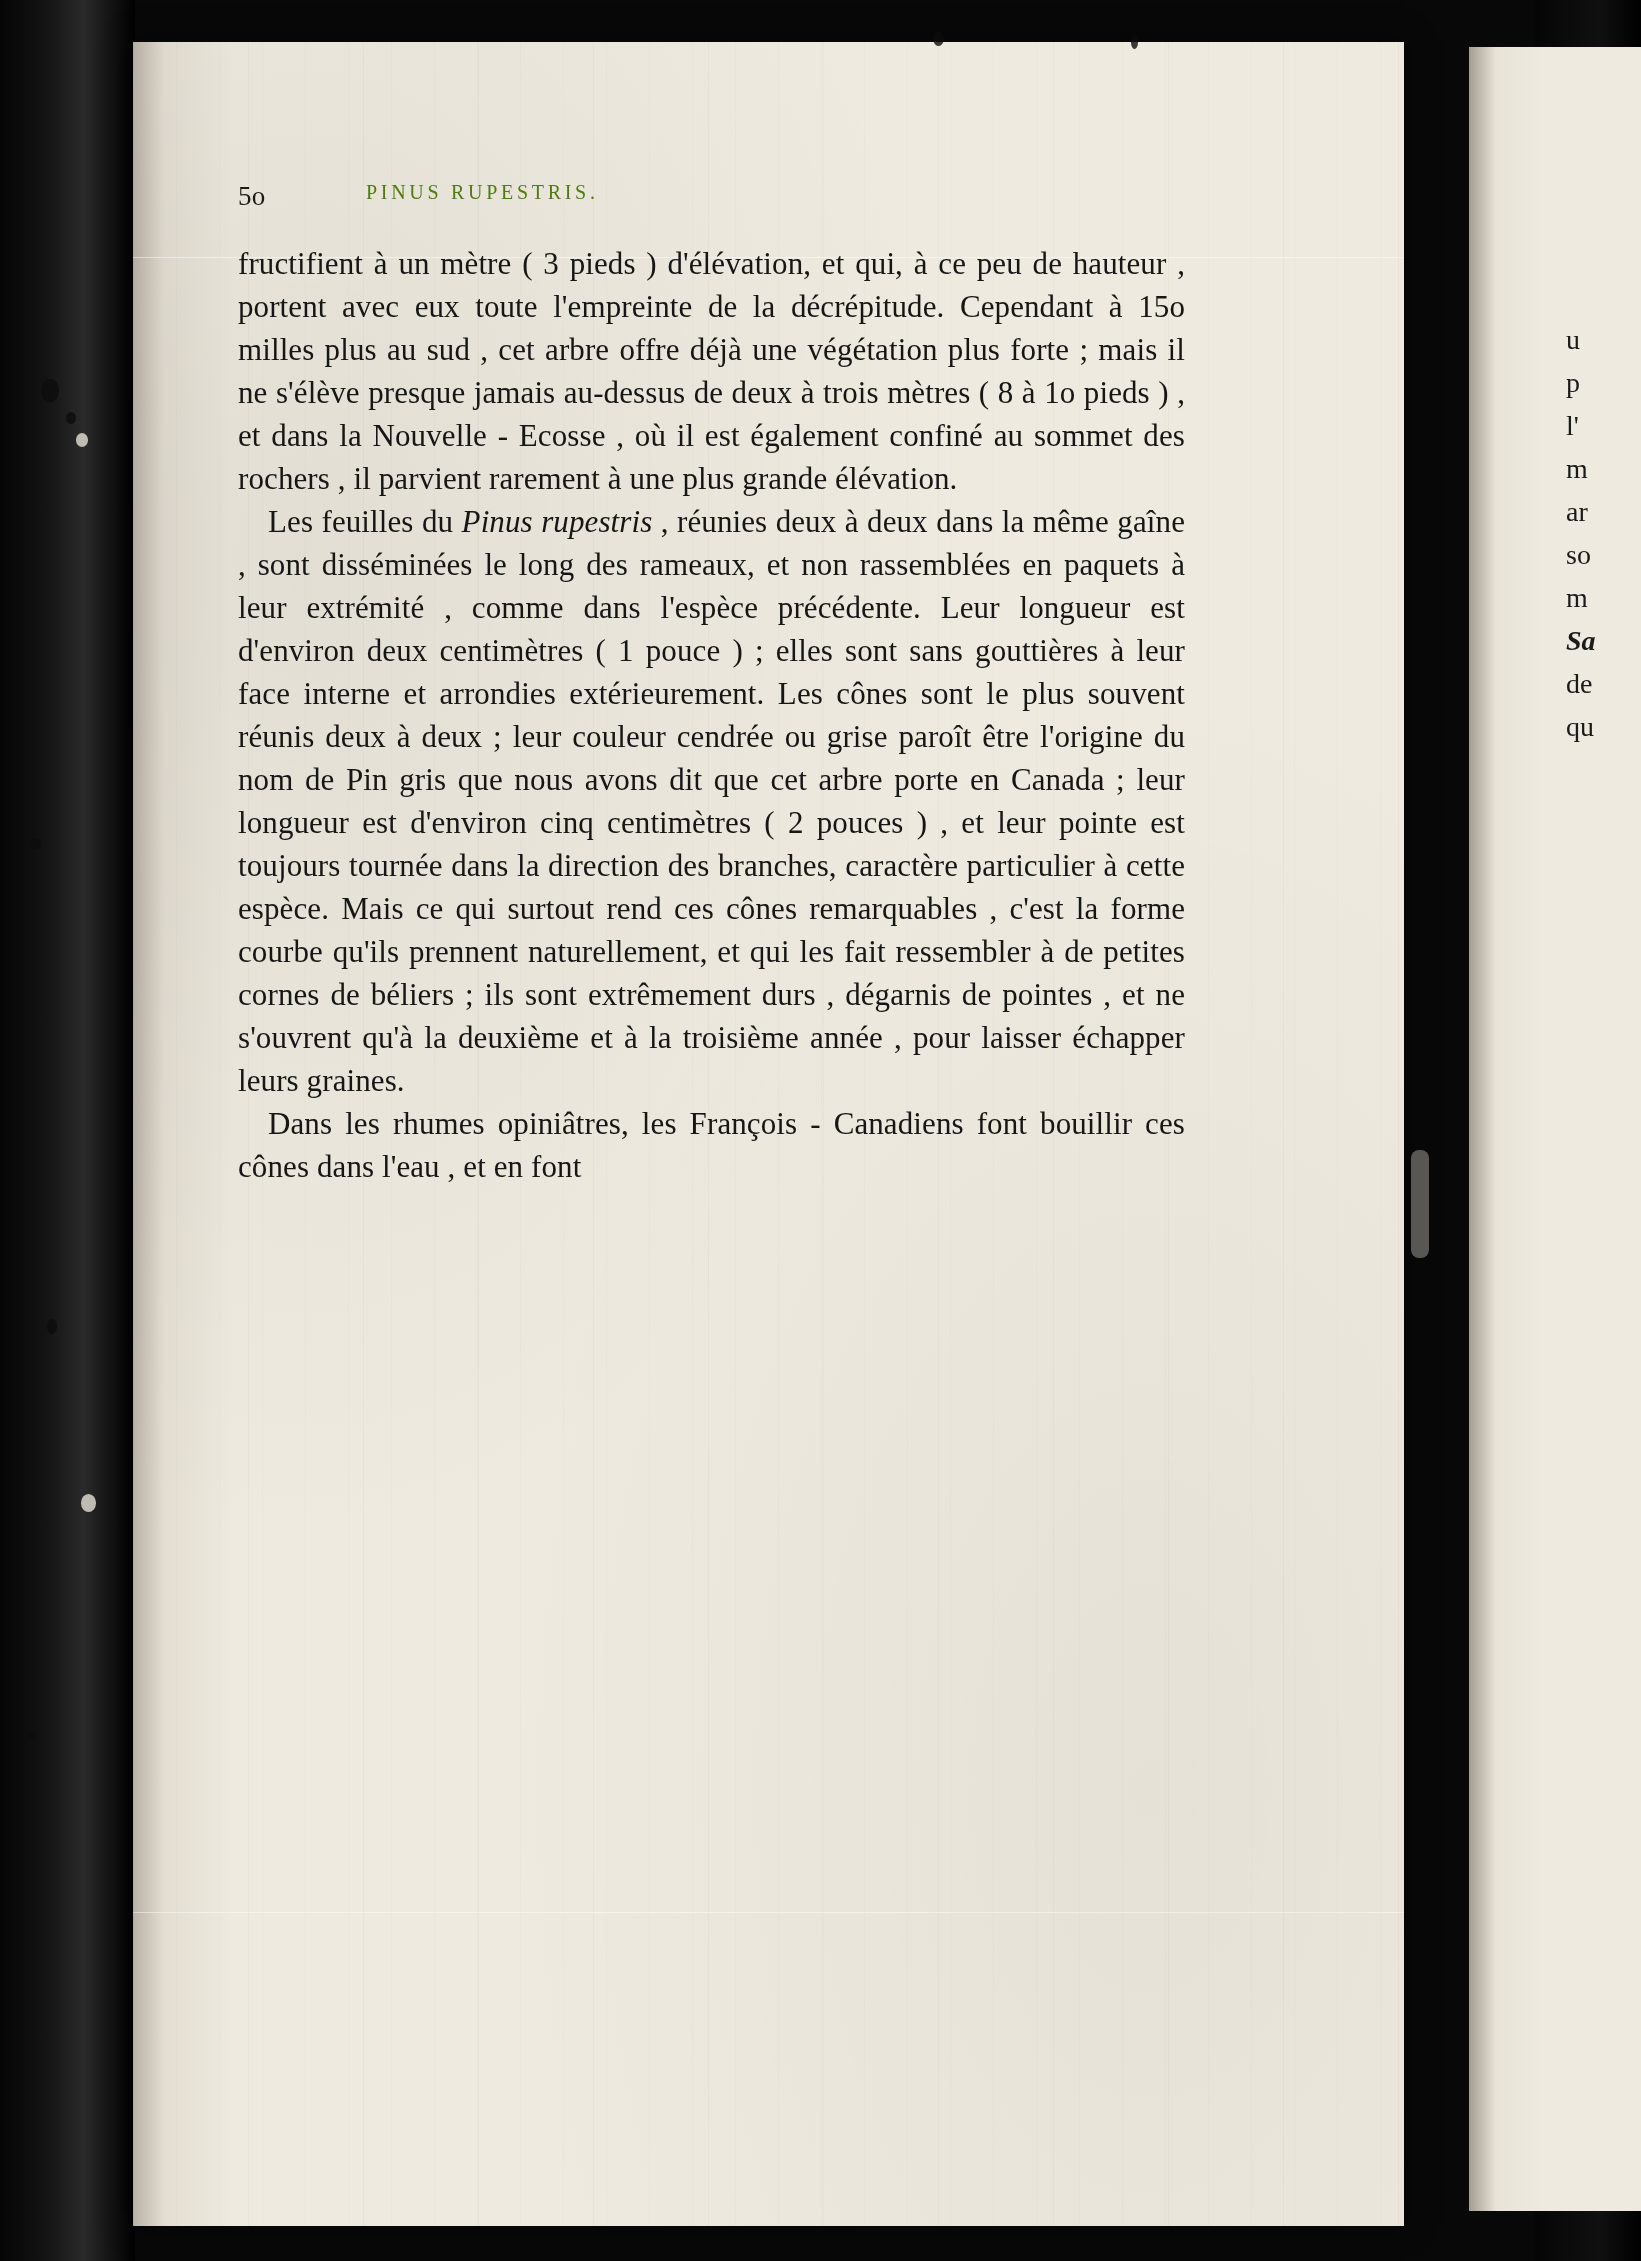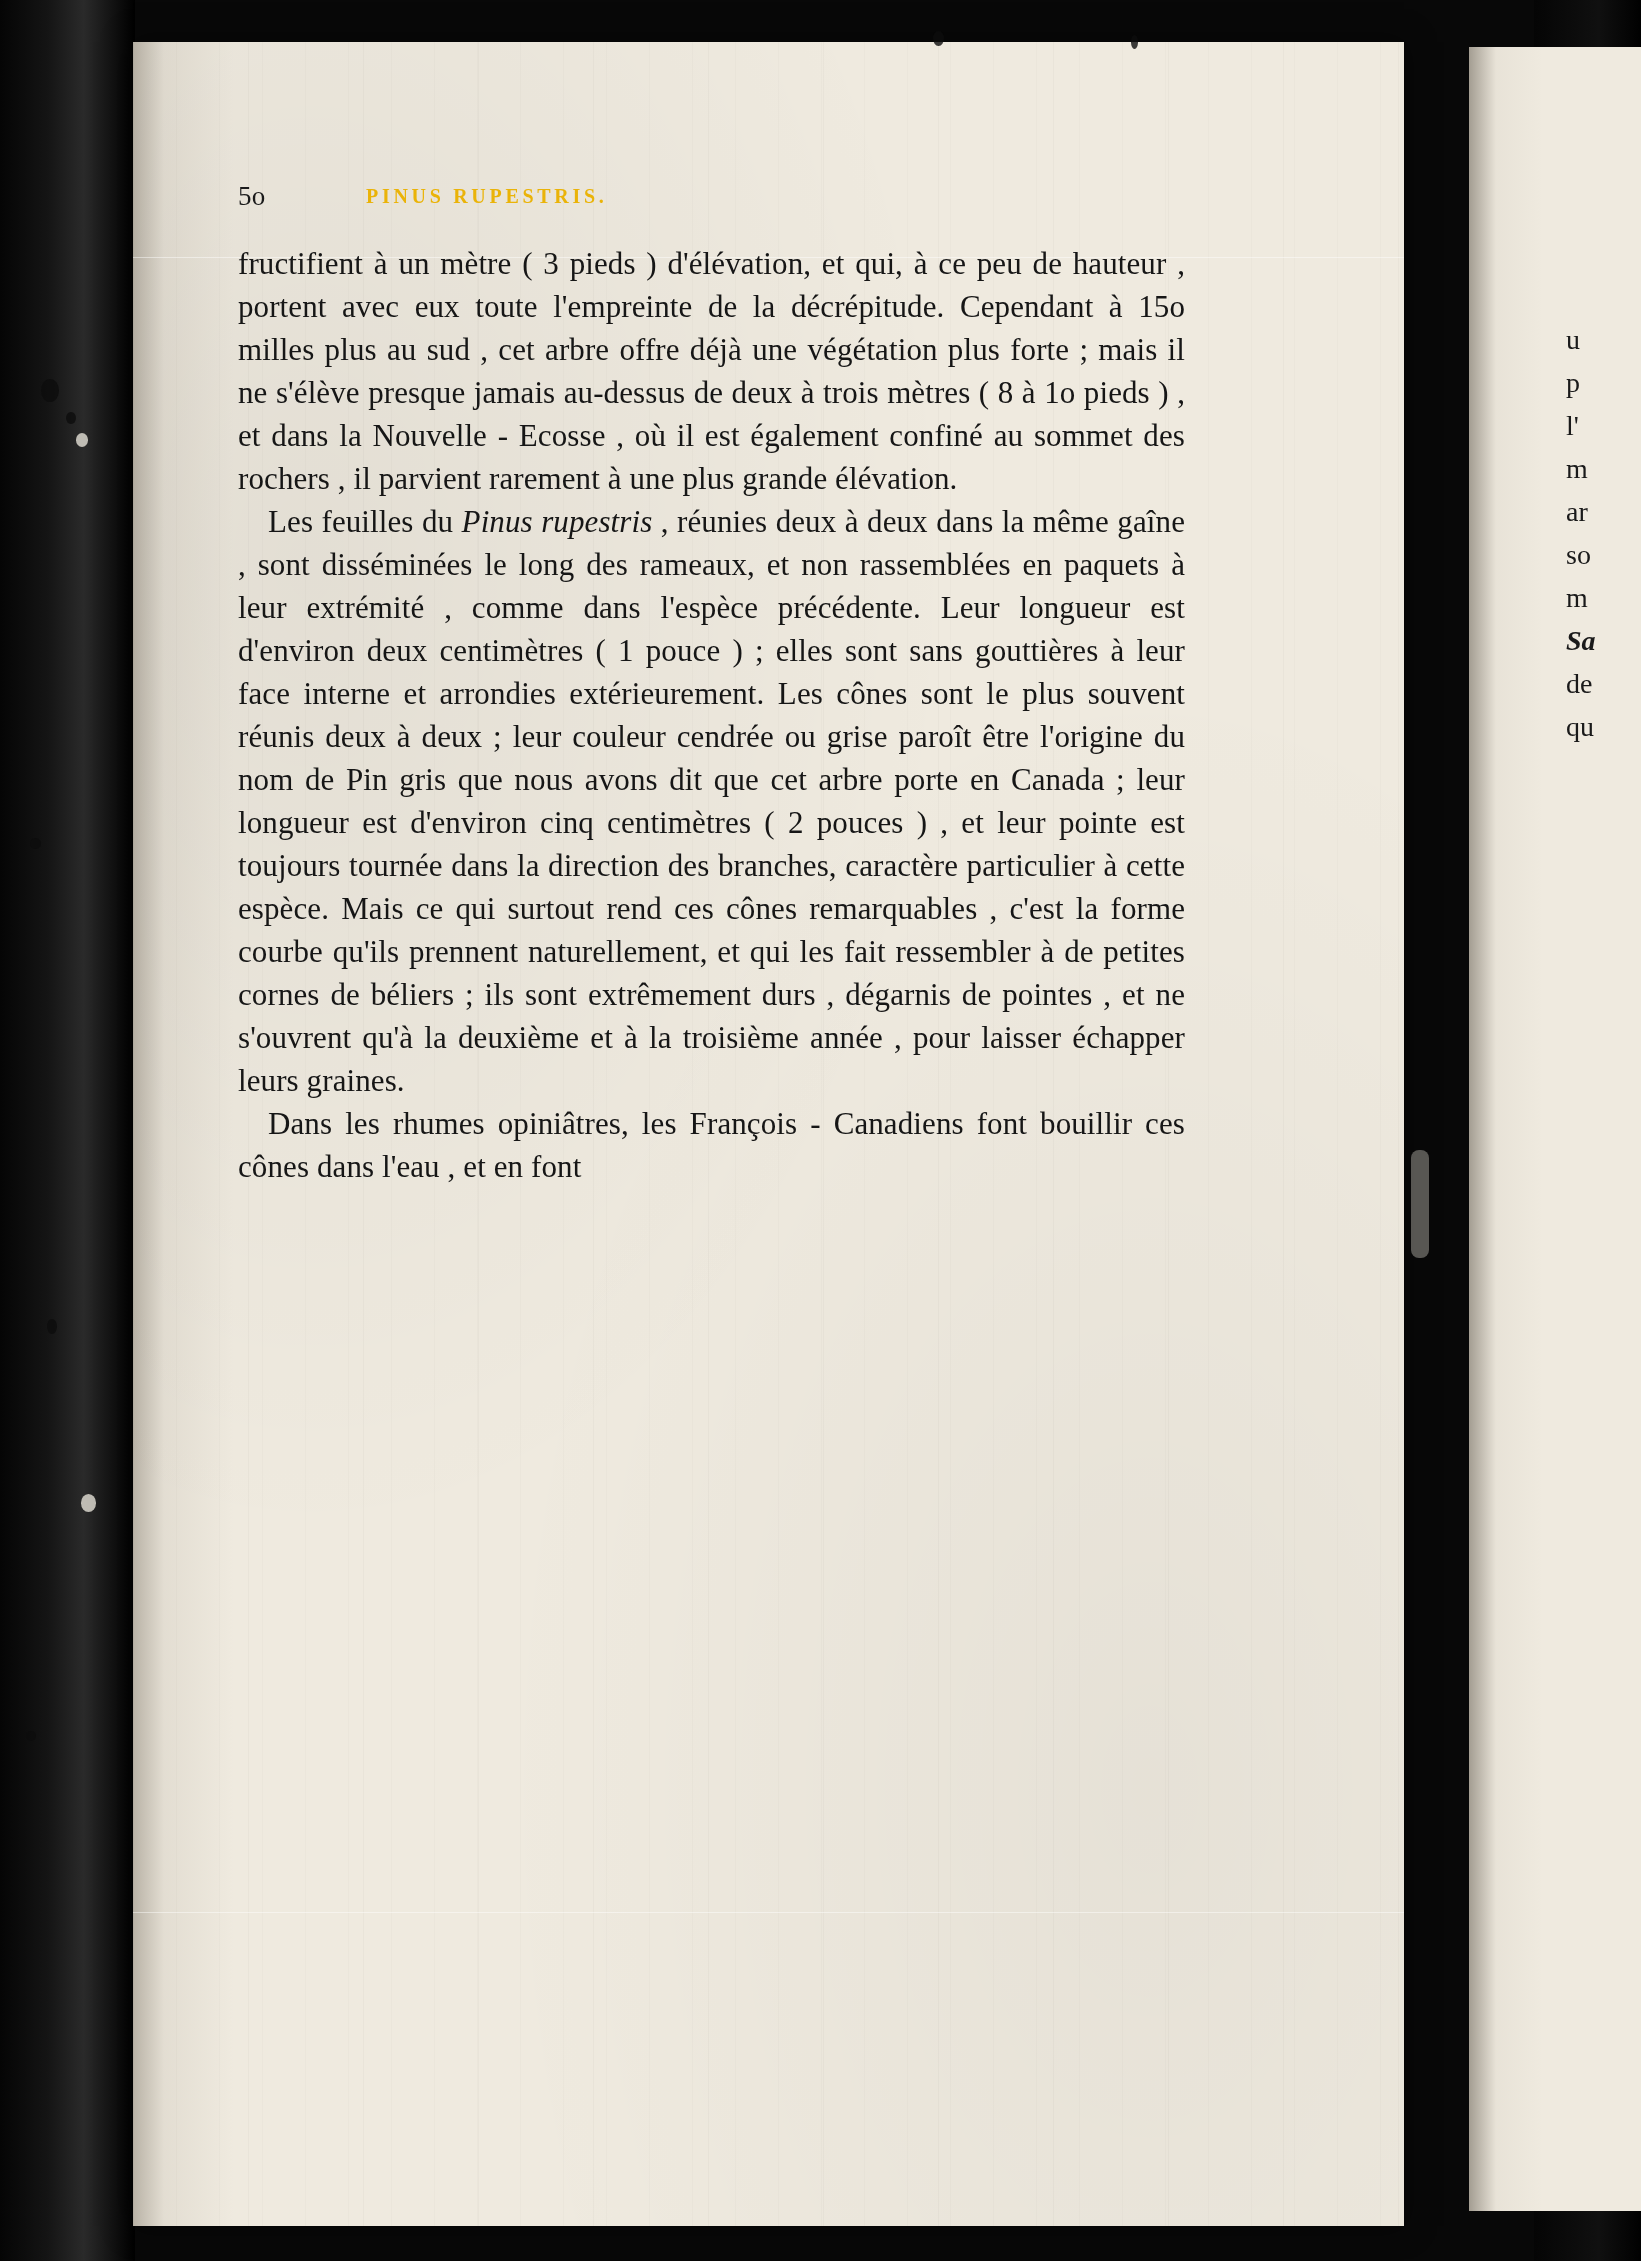--- a/index.html
+++ b/index.html
@@ -88,34 +88,34 @@
 
   
   .text-col {
     position: absolute;
     left: 238px;
     top: 181px;
     width: 947px;
   }
   .head-row {
     display: flex;
-    align-items: center;
+    align-items: flex-start;
     margin-bottom: 30px;
   }
   .folio {
     font-size: 27px;
     color: #1b1b1b;
     letter-spacing: 0.3px;
     width: 128px;
   }
   .running-head {
     font-size: 20px;
     letter-spacing: 3.7px;
-    font-weight: 700;
-    color: #eab308;
+    font-weight: 400;
+    color: #4d7c0f;
   }
   p.body {
     margin: 0;
     font-size: 31px;
     line-height: 43px;
     color: #161616;
     text-align: justify;
     text-justify: inter-word;
     letter-spacing: 0.1px;
   }

